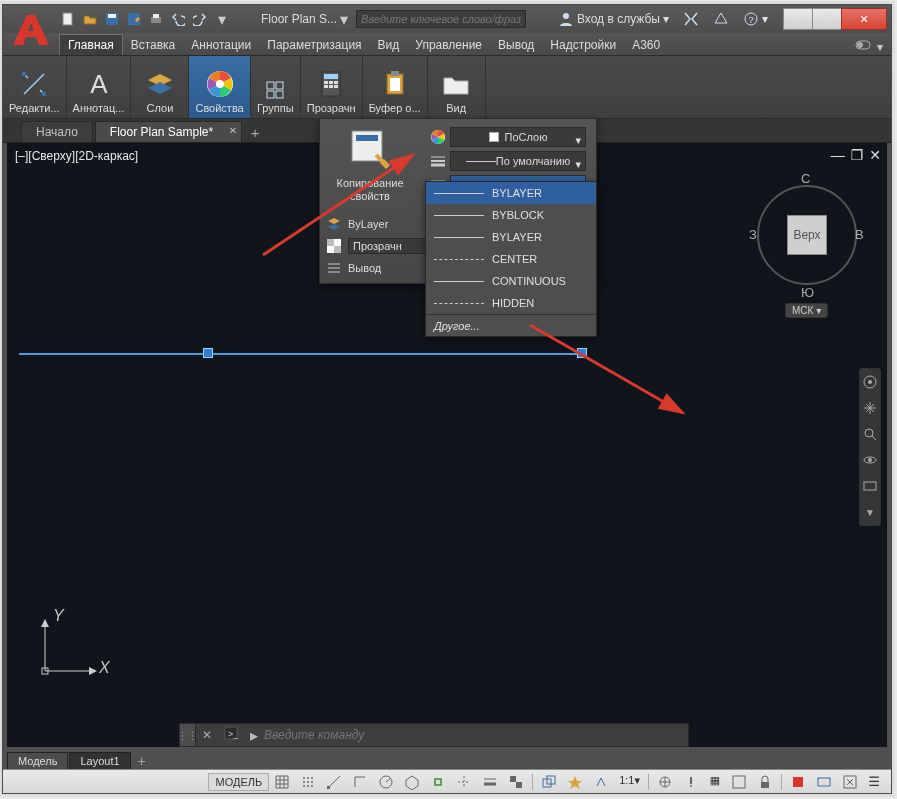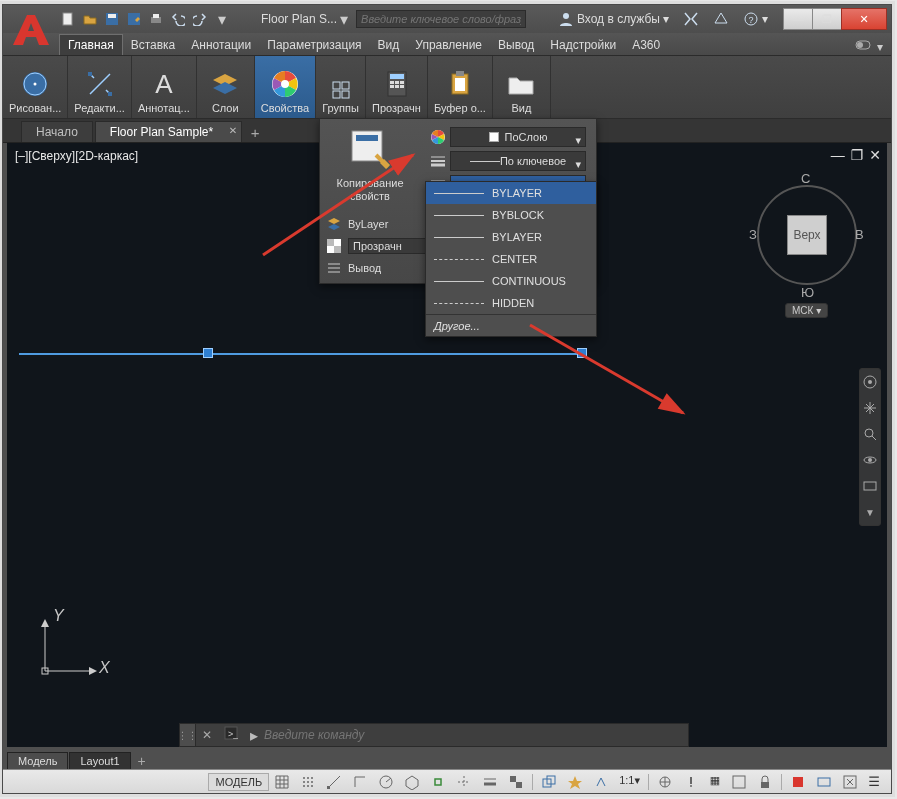--- a/index.html
+++ b/index.html
@@ -213,30 +213,20 @@
             <circle cx="5" cy="6" r="3" fill="#aaa"></circle>
           </svg></span>
       <span style="color:#ccc;">▾</span>
     </div>
   </div>
 
   <div class="ribbon">
     <div class="panel">
       <span class="pic">
           <svg width="32" height="32">
-            <circle cx="16" cy="16" r="12" fill="#3a6ea5"></circle>
-            <circle cx="16" cy="16" r="11" fill="none" stroke="#9ecfff"></circle>
-            <circle cx="16" cy="16" r="1.5" fill="#fff"></circle>
-          </svg>
-        </span>
-      <span class="lbl">Рисован...</span>
-    </div>
-    <div class="panel">
-      <span class="pic">
-          <svg width="32" height="32">
             <path d="M6 26L26 6M6 6l4 4M26 26l-4-4" stroke="#9ecfff" stroke-width="1.5" fill="none"></path>
             <rect x="4" y="4" width="4" height="4" fill="#3a6ea5"></rect>
             <rect x="24" y="24" width="4" height="4" fill="#3a6ea5"></rect>
           </svg>
         </span>
       <span class="lbl">Редакти...</span>
     </div>
     <div class="panel">
       <span class="pic">
           <svg width="32" height="32">
@@ -418,21 +408,21 @@
           </div>
       </div>
       <div class="row">
         <span class="mini-ico"><svg width="16" height="16">
               <line x1="1" y1="4" x2="15" y2="4" stroke="#ccc" stroke-width="1"></line>
               <line x1="1" y1="8" x2="15" y2="8" stroke="#ccc" stroke-width="2"></line>
               <line x1="1" y1="12" x2="15" y2="12" stroke="#ccc" stroke-width="3"></line>
             </svg></span>
         <div class="combo">
             <span style="width:30px;border-top:1px solid #ccc;"></span>
-            <span>По ключевое</span>
+            <span>По умолчанию</span>
             <span class="arrow">▾</span>
           </div>
       </div>
       <div class="row">
         <span class="mini-ico"><svg width="16" height="16">
               <line x1="1" y1="4" x2="15" y2="4" stroke="#ccc"></line>
               <line x1="1" y1="8" x2="15" y2="8" stroke="#ccc" stroke-dasharray="3,2"></line>
               <line x1="1" y1="12" x2="15" y2="12" stroke="#ccc" stroke-dasharray="1,2"></line>
             </svg></span>
         <div class="combo sel">

